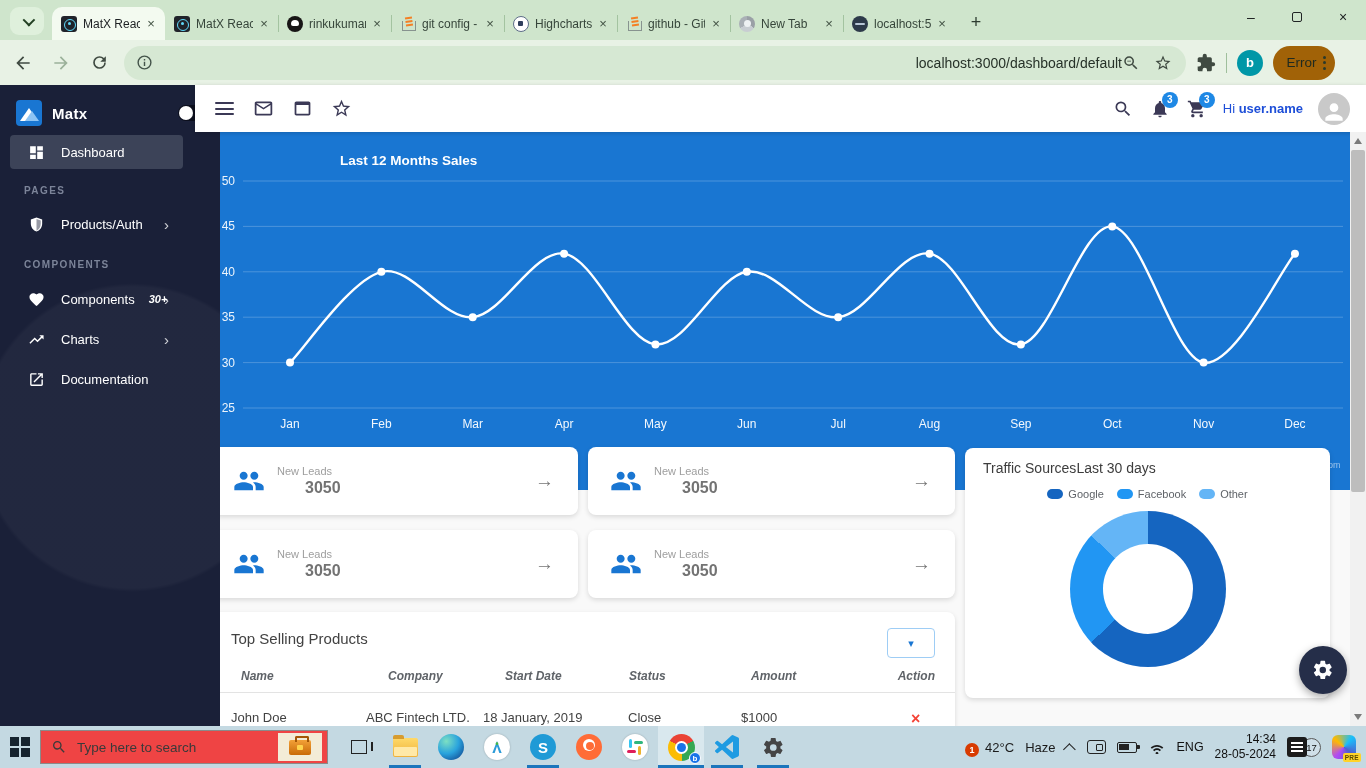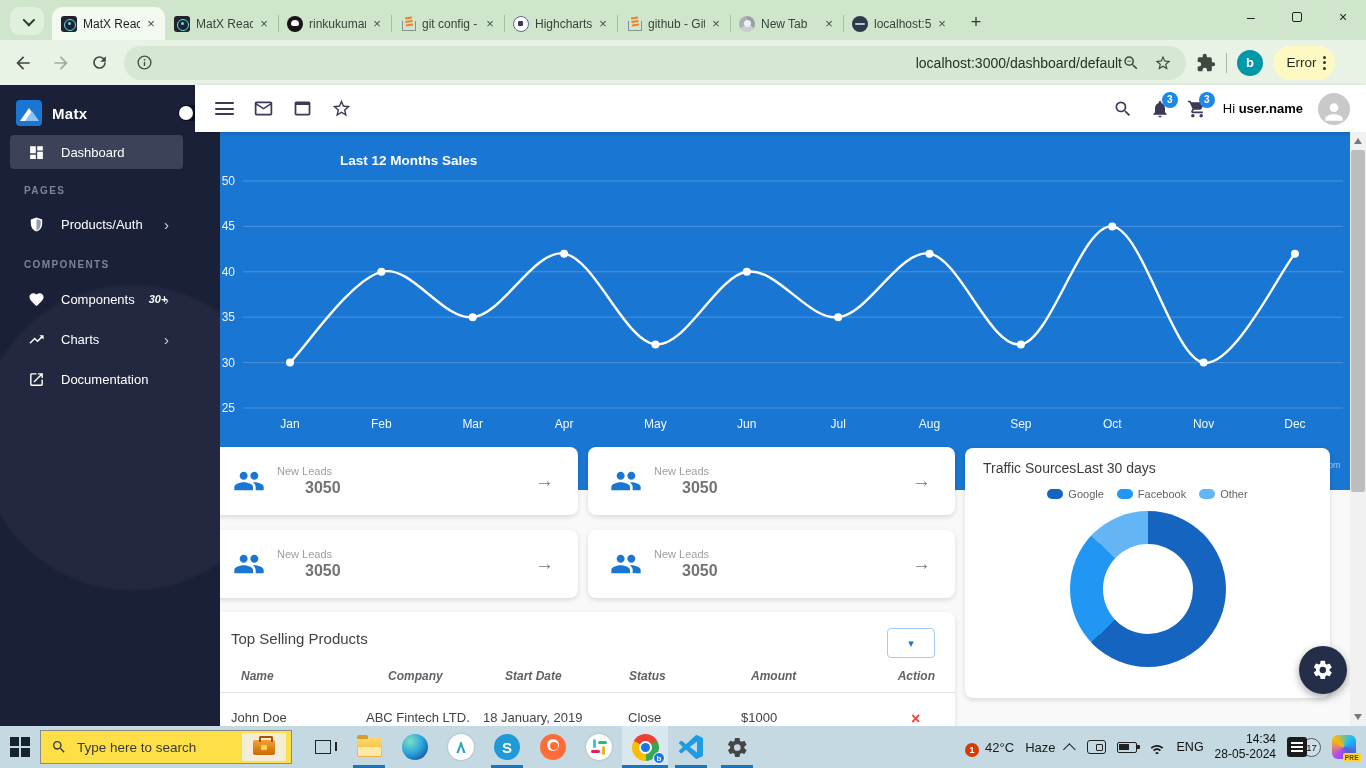--- a/index.html
+++ b/index.html
@@ -43,21 +43,21 @@
 
   
   .toolbar { position:absolute; left:0; top:40px; width:1366px; height:45px; background:#e8f2e5; display:flex; align-items:center;text-align:right; }
   .nav-ic { width:30px; height:30px; margin-left:8px; display:flex; align-items:center; justify-content:center; }
   .omnibox { position:relative; margin-left:10px; width:1062px; height:34px; background:#d6e8d3; border-radius:17px; display:flex; align-items:center; padding:0 10px 0 12px; }
   .omni-url { font-size:14px; color:#273229; margin-left:10px; flex:1; }
   .omni-right { display:flex; align-items:center; gap:14px; margin-right:4px; }
   .toolbar-right { display:flex; align-items:center; margin-left:10px; gap:10px; }
   .tb-divider { width:1px; height:20px; background:#9fbf9c; }
   .profile-chip { width:26px; height:26px; border-radius:50%; background:#0097a7; color:#fff; font-size:13px; font-weight:bold; display:flex; align-items:center; justify-content:center; }
-  .error-pill { height:34px; min-width:62px; border-radius:17px; background:#fef9c3; display:flex; align-items:center; justify-content:center; gap:6px; padding:0 8px 0 12px; color:#1f2a20; font-size:13.5px; }
+  .error-pill { height:34px; min-width:62px; border-radius:17px; background:#a16207; display:flex; align-items:center; justify-content:center; gap:6px; padding:0 8px 0 12px; color:#1f2a20; font-size:13.5px; }
   .kebab { display:flex; flex-direction:column; gap:2.5px; }
   .kebab i { width:3px; height:3px; border-radius:50%; background:#2a3a2b; }
 
   
   .page { position:absolute; left:0; top:85px; width:1366px; height:641px; background:#f9f9f9; }
 
   
   .sidebar { position:absolute; left:0; top:0; width:220px; height:641px; background:#1a2038; background-image:radial-gradient(circle at 60% 55%, rgba(255,255,255,0.035) 0 40%, transparent 41%); z-index:5; }
   .brand-row { position:absolute; left:16px; top:12px; right:12px; height:32px; display:flex; align-items:center; }
   .brand-logo { width:26px; height:26px; border-radius:4px; background:#1976d2; position:relative; overflow:hidden; }
@@ -75,21 +75,21 @@
   .sicon { width:17px; height:17px; flex:0 0 17px; }
 
   
   .appbar { position:absolute; left:195px; top:0; right:0; height:47px; background:#fff; box-shadow:0 1px 4px rgba(0,0,0,.18); z-index:6; display:flex; align-items:center; }
   .appbar-left { display:flex; align-items:center; gap:17px; margin-left:18px; }
   .aicon { width:22px; height:22px; display:flex; align-items:center; justify-content:center; position:relative; }
   .menu-bars { width:19px; height:13px; display:flex; flex-direction:column; justify-content:space-between; }
   .menu-bars i { height:2px; background:#3b3956; border-radius:1px; }
   .appbar-right { margin-left:auto; display:flex; align-items:center; gap:15px; margin-right:16px; }
   .badge { position:absolute; top:-6px; right:-7px; min-width:16px; height:16px; border-radius:8px; background:#1e88e5; color:#fff; font-size:10px; font-weight:bold; display:flex; align-items:center; justify-content:center; padding:0 3px; }
-  .greeting { font-size:13px; color:#000000; white-space:nowrap; }
+  .greeting { font-size:13px; color:#1d4ed8; white-space:nowrap; }
   .greeting b { font-weight:bold; }
   .avatar { width:32px; height:32px; border-radius:50%; background:#c9c9c9; display:flex; align-items:flex-end; justify-content:center; overflow:hidden; }
 
   
   .content { position:absolute; left:195px; top:47px; width:1171px; height:594px; background:#f9f9f9; overflow:hidden; }
   .blueband { position:absolute; left:0; top:0; width:1155px; height:358px; background:#1976d2; }
   .watermark { position:absolute; left:1133px; top:328px; font-size:9px; color:rgba(255,255,255,.55); z-index:3; }
 
   
   .lead-card { position:absolute; width:367px; height:68px; background:#fff; border-radius:8px; box-shadow:0 2px 5px rgba(0,0,0,.13); z-index:2; display:flex; align-items:center; }
@@ -125,21 +125,21 @@
   .sb-thumb { position:absolute; left:1px; top:18px; width:14px; height:342px; background:#bdbdbd; border-radius:2px; }
   .sb-up, .sb-down { position:absolute; left:4px; width:0; height:0; border-left:4px solid transparent; border-right:4px solid transparent; }
   .sb-up { top:6px; border-bottom:6px solid #7a7a7a; }
   .sb-down { bottom:6px; border-top:6px solid #7a7a7a; }
 
   
   .taskbar { position:absolute; left:0; top:726px; width:1366px; height:42px; background:#c4d9e2; display:flex; align-items:center; z-index:20; }
   .tb-start { width:40px; height:42px; display:flex; align-items:center; justify-content:center; }
   .ic-win { width:20px; height:20px; display:grid; grid-template-columns:1fr 1fr; grid-template-rows:1fr 1fr; gap:2px; }
   .ic-win i { background:#15232e; }
-  .tb-search { width:252px; height:34px; background:#fde047; border:1px solid #8a8a8a; display:flex; align-items:center; padding-left:10px; position:relative; }
+  .tb-search { width:288px; height:34px; background:#ef4444; border:1px solid #8a8a8a; display:flex; align-items:center; padding-left:10px; position:relative; }
   .tb-search-text { font-size:13.5px; color:#3a3a3a; margin-left:10px; }
   .tb-search-hl { position:absolute; right:5px; top:2px; width:44px; height:28px; background:#f3ecd7; display:flex; align-items:center; justify-content:center; }
   .ic-brief { width:22px; height:15px; border-radius:2px; background:linear-gradient(#f2a138,#c96a07); position:relative; }
   .ic-brief::before { content:""; position:absolute; left:6px; top:-4px; width:10px; height:4px; border:2px solid #a35605; border-bottom:none; border-radius:2px 2px 0 0; }
   .ic-brief::after { content:""; position:absolute; left:8px; top:5px; width:6px; height:5px; background:#ffd34d; border-radius:1px; }
   .tb-apps { display:flex; margin-left:8px; }
   .tb-cell { position:relative; width:46px; height:42px; display:flex; align-items:center; justify-content:center; }
   .tb-cell.running::after { content:""; position:absolute; left:7px; bottom:0; width:32px; height:3px; background:#1b75bc; }
   .tb-cell.active { background:#d9e8ee; }
   .tb-cell.active::after { left:0; width:46px; }

